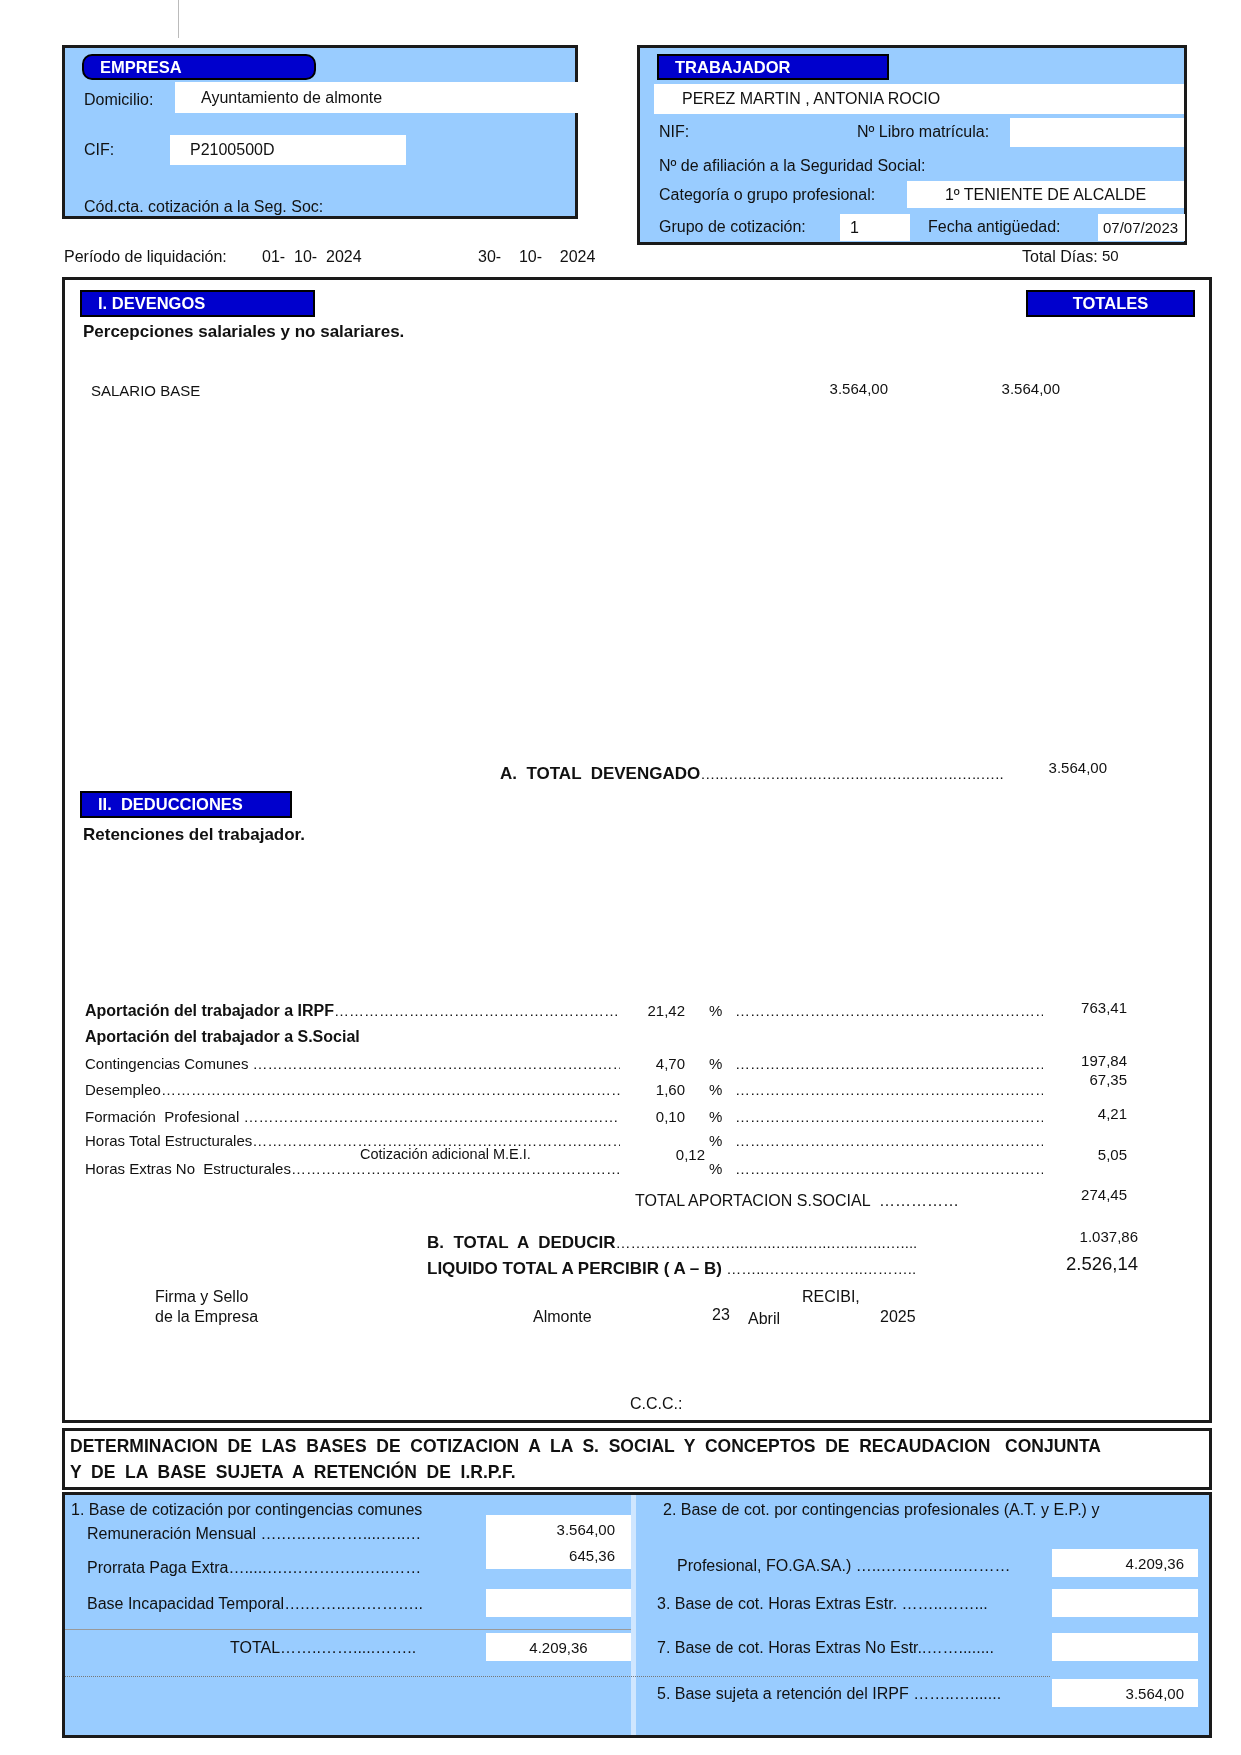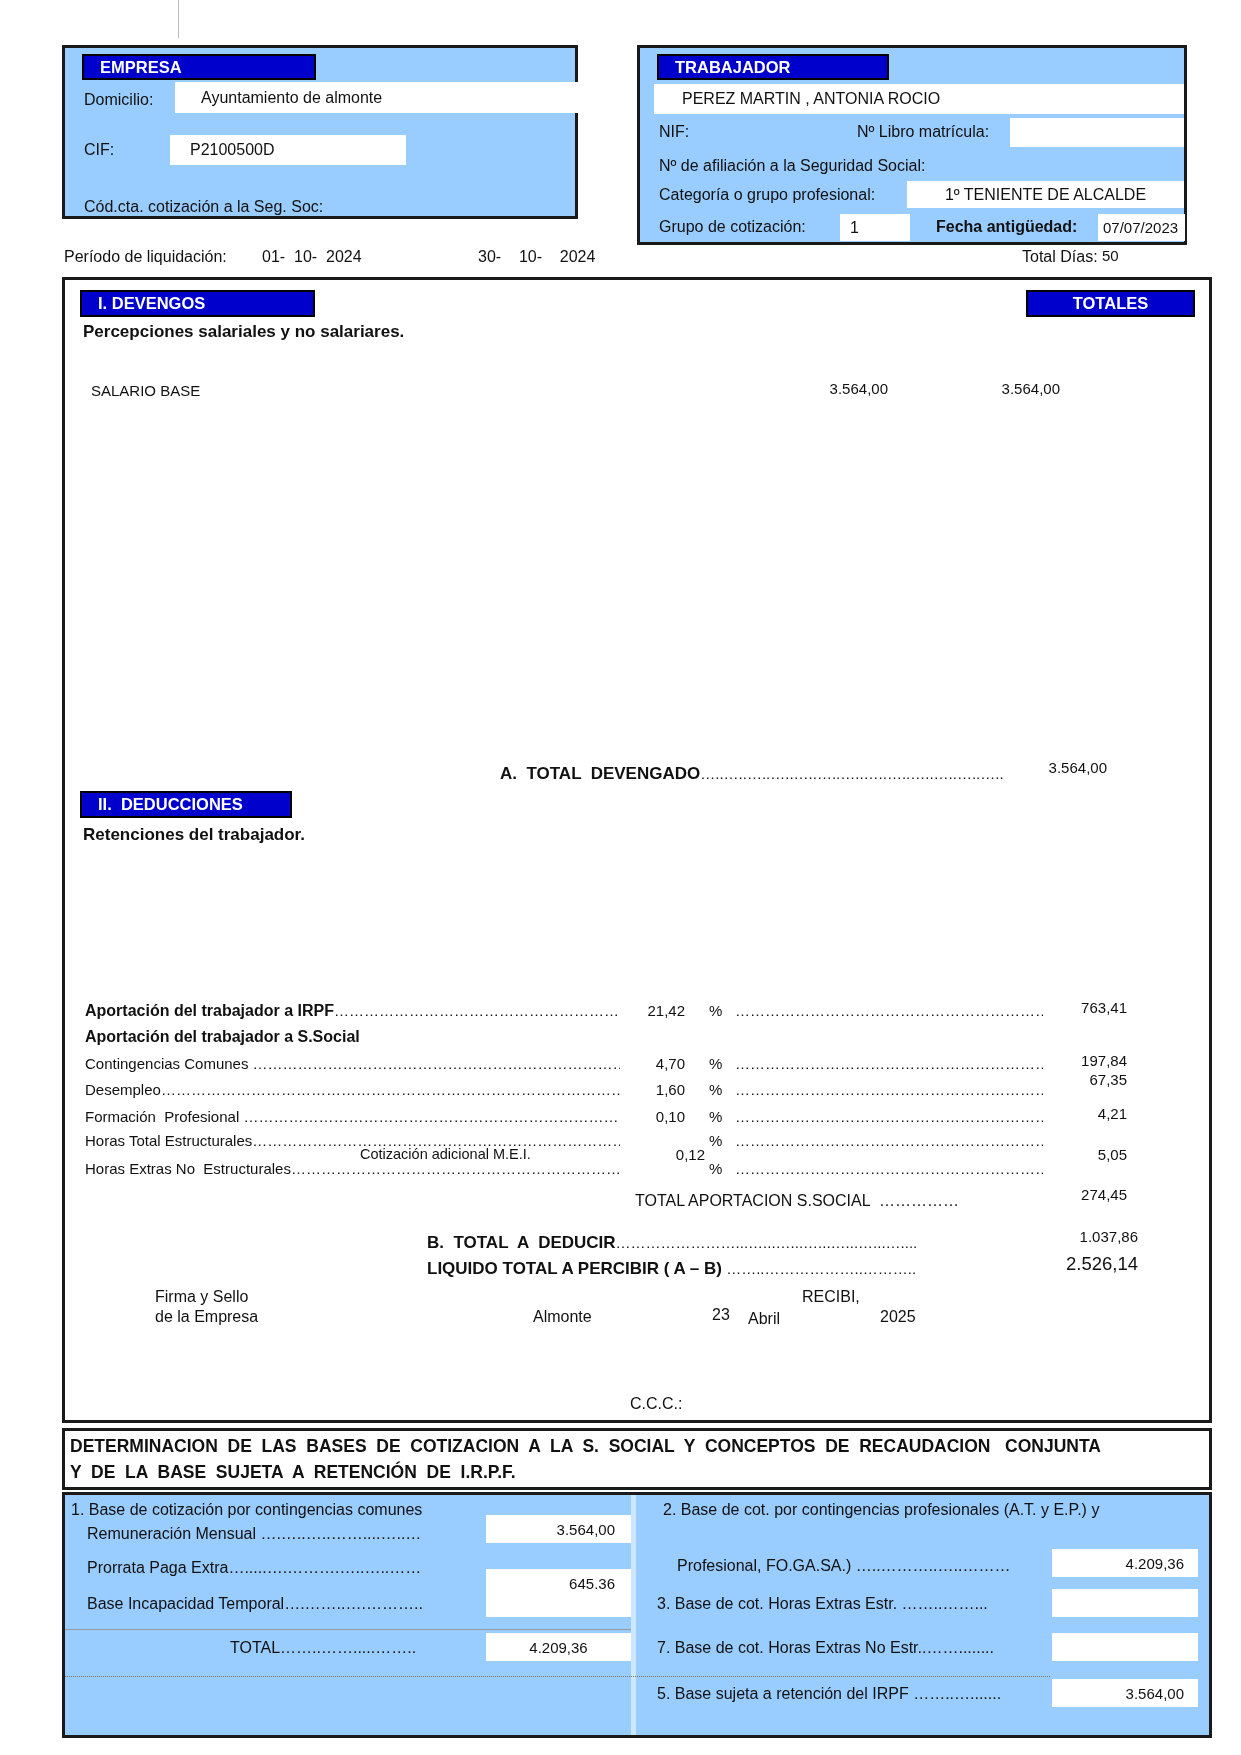--- a/index.html
+++ b/index.html
@@ -27,21 +27,21 @@
   .hline{background:#999;height:1px;}
 </style>
 </head>
 <body>
 
 <div id="page">
 
   <div class="abs vline" style="left:178px;top:0;height:38px;"></div>
 
   <div class="abs panel" style="left:62px;top:45px;width:516px;height:174px;">
-    <div class="abs bluehdr" style="left:17px;top:6px;width:234px;height:26px;padding-left:16px;">
+    <div class="abs bluehdr" style="left:17px;top:6px;width:234px;height:26px;padding-left:16px;border-radius:10px;">
       <span data-bind="empresa.header">EMPRESA</span>
     </div>
     <div class="abs lbl" style="left:19px;top:43px;" data-bind="empresa.domicilio_label">Domicilio:</div>
     <div class="abs wbox" style="left:110px;top:34px;width:403px;height:31px;padding-left:26px;">
       <span data-bind="empresa.domicilio_value">Ayuntamiento de almonte</span>
     </div>
     <div class="abs lbl" style="left:19px;top:93px;" data-bind="empresa.cif_label">CIF:</div>
     <div class="abs wbox" style="left:105px;top:87px;width:236px;height:30px;padding-left:20px;">
       <span data-bind="empresa.cif_value">P2100500D</span>
     </div>
@@ -60,21 +60,21 @@
     <div class="abs wbox" style="left:370px;top:70px;width:174px;height:29px;"></div>
     <div class="abs lbl" style="left:19px;top:109px;" data-bind="trabajador.afiliacion_label">Nº de afiliación a la Seguridad Social:</div>
     <div class="abs lbl" style="left:19px;top:138px;" data-bind="trabajador.categoria_label">Categoría o grupo profesional:</div>
     <div class="abs wbox" style="left:267px;top:133px;width:277px;height:27px;justify-content:center;">
       <span data-bind="trabajador.categoria_value">1º TENIENTE DE ALCALDE</span>
     </div>
     <div class="abs lbl" style="left:19px;top:170px;" data-bind="trabajador.grupo_label">Grupo de cotización:</div>
     <div class="abs wbox" style="left:200px;top:166px;width:70px;height:27px;padding-left:10px;">
       <span data-bind="trabajador.grupo_value">1</span>
     </div>
-    <div class="abs lbl" style="left:296px;top:170px;font-weight:bold;" data-bind="trabajador.fecha_label">Fecha antigüedad:</div>
+    <div class="abs lbl" style="left:288px;top:170px;" data-bind="trabajador.fecha_label">Fecha antigüedad:</div>
     <div class="abs wbox" style="left:458px;top:166px;width:87px;height:27px;padding-left:5px;font-size:15px;">
       <span data-bind="trabajador.fecha_value">07/07/2023</span>
     </div>
   </div>
 
   <div class="abs lbl" style="left:64px;top:248px;" data-bind="periodo.label">Período de liquidación:</div>
   <div class="abs lbl" style="left:262px;top:248px;" data-bind="periodo.desde">01-  10-  2024</div>
   <div class="abs lbl" style="left:478px;top:248px;" data-bind="periodo.hasta">30-    10-    2024</div>
   <div class="abs lbl" style="left:1022px;top:248px;" data-bind="periodo.total_dias_label">Total Días:</div>
   <div class="abs sm" style="left:1102px;top:247px;" data-bind="periodo.total_dias_value">50</div>
@@ -188,21 +188,21 @@
     <div class="abs" style="left:0;top:181px;width:985px;border-top:1px dotted #777;"></div>
 
     <div class="abs lbl" style="left:6px;top:6px;" data-bind="bases.b1_titulo">1. Base de cotización por contingencias comunes</div>
 
     <div class="abs lbl clip" style="left:22px;top:30px;width:395px;" data-bind="bases.remuneracion_label">Remuneración  Mensual  ….…..…..……....…..…</div>
     <div class="abs wbox" style="left:421px;top:20px;width:145px;height:28px;justify-content:flex-end;padding-right:16px;font-size:15px;">
       <span data-bind="bases.remuneracion_value">3.564,00</span>
     </div>
 
     <div class="abs lbl clip" style="left:22px;top:64px;width:395px;" data-bind="bases.prorrata_label">Prorrata Paga Extra….....….……….…..…..……</div>
-    <div class="abs wbox" style="left:421px;top:74px;width:145px;height:28px;justify-content:flex-end;padding-right:16px;font-size:15px;">
+    <div class="abs wbox" style="left:421px;top:46px;width:145px;height:28px;justify-content:flex-end;padding-right:16px;font-size:15px;">
       <span data-bind="bases.prorrata_value">645,36</span>
     </div>
 
     <div class="abs lbl clip" style="left:22px;top:100px;width:395px;" data-bind="bases.incapacidad_label">Base Incapacidad Temporal….……..….………..</div>
     <div class="abs wbox" style="left:421px;top:94px;width:145px;height:28px;justify-content:flex-end;padding-right:16px;font-size:15px;">
       <span data-bind="bases.incapacidad_value"></span>
     </div>
 
     <div class="abs lbl clip" style="left:165px;top:144px;width:250px;" data-bind="bases.total_label">TOTAL……..…….....……..</div>
     <div class="abs wbox" style="left:421px;top:138px;width:145px;height:28px;justify-content:center;font-size:15px;">

